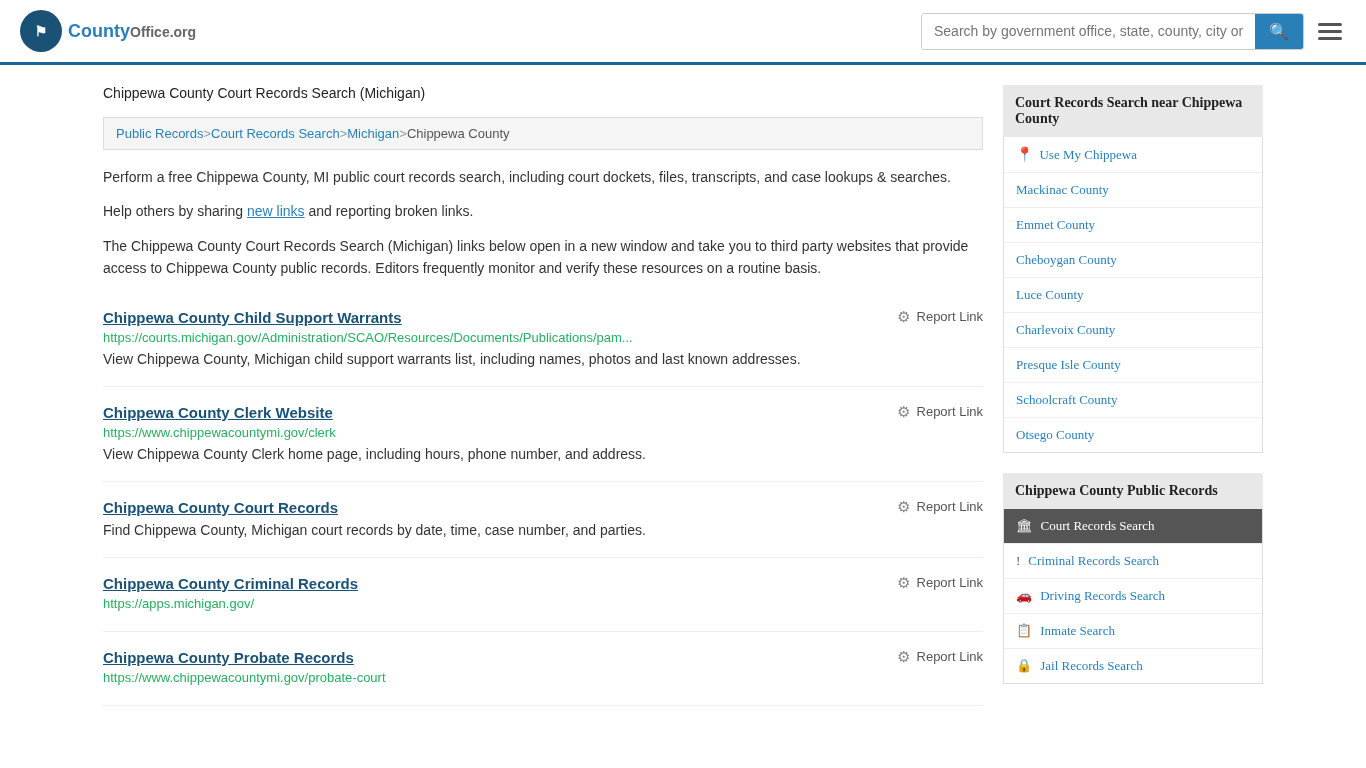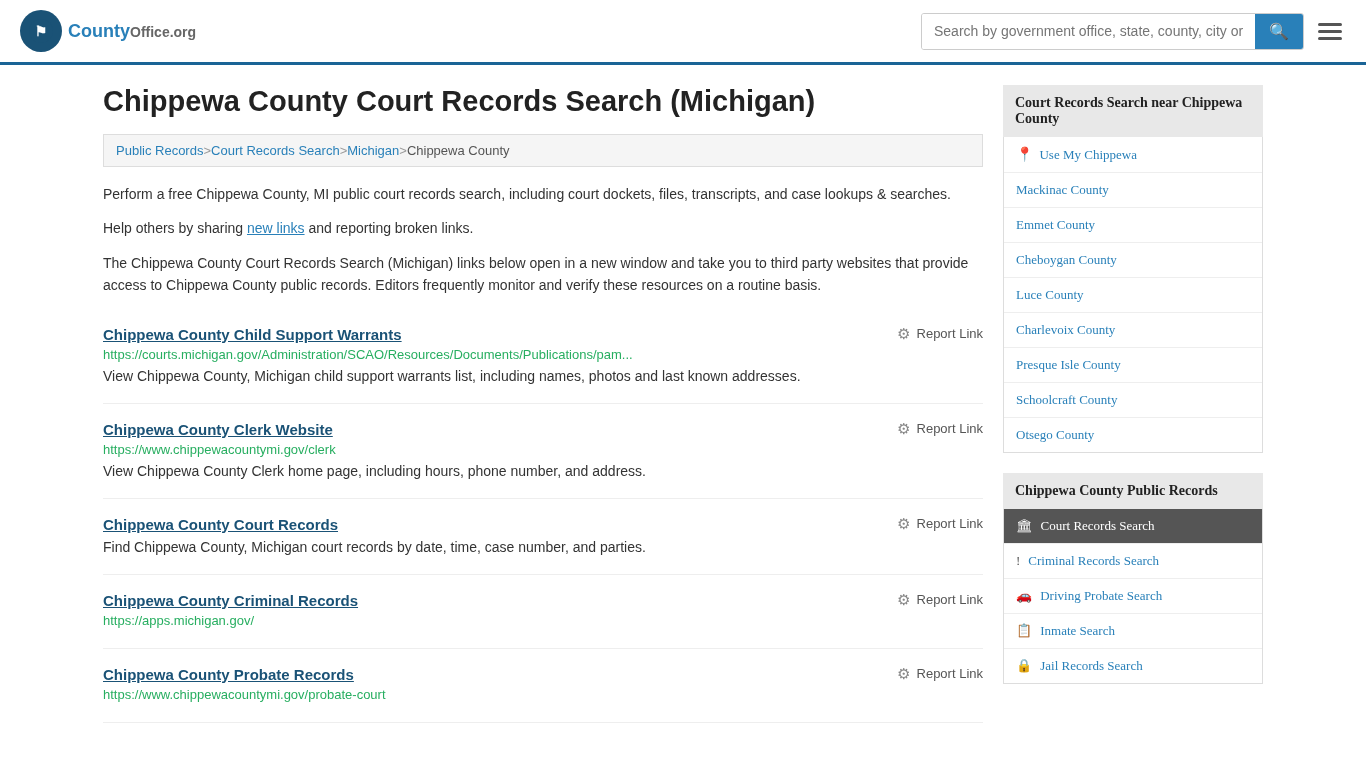--- a/index.html
+++ b/index.html
@@ -102,22 +102,22 @@
       flex: 1;
     }
     .sidebar {
       width: 260px;
       flex-shrink: 0;
       font-family: Liberation Serif, serif;
     }
 
     
     .page-title {
-      font-size: 29px;
-      font-weight: bold;
+      font-size: 14px;
+      font-weight: normal;
       color: #222;
       margin-bottom: 16px;
     }
 
     
     .breadcrumb {
       background: #f5f5f5;
       border: 1px solid #ddd;
       padding: 8px 12px;
       font-size: 13px;
@@ -390,21 +390,21 @@
           <a href="#" class="public-link active">
             <span class="icon">🏛</span>
             <span>Court Records Search</span>
           </a>
           <a href="#" class="public-link">
             <span class="icon">!</span>
             <span>Criminal Records Search</span>
           </a>
           <a href="#" class="public-link">
             <span class="icon">🚗</span>
-            <span>Driving Probate Search</span>
+            <span>Driving Records Search</span>
           </a>
           <a href="#" class="public-link">
             <span class="icon">📋</span>
             <span>Inmate Search</span>
           </a>
           <a href="#" class="public-link">
             <span class="icon">🔒</span>
             <span>Jail Records Search</span>
           </a>
         </div>

